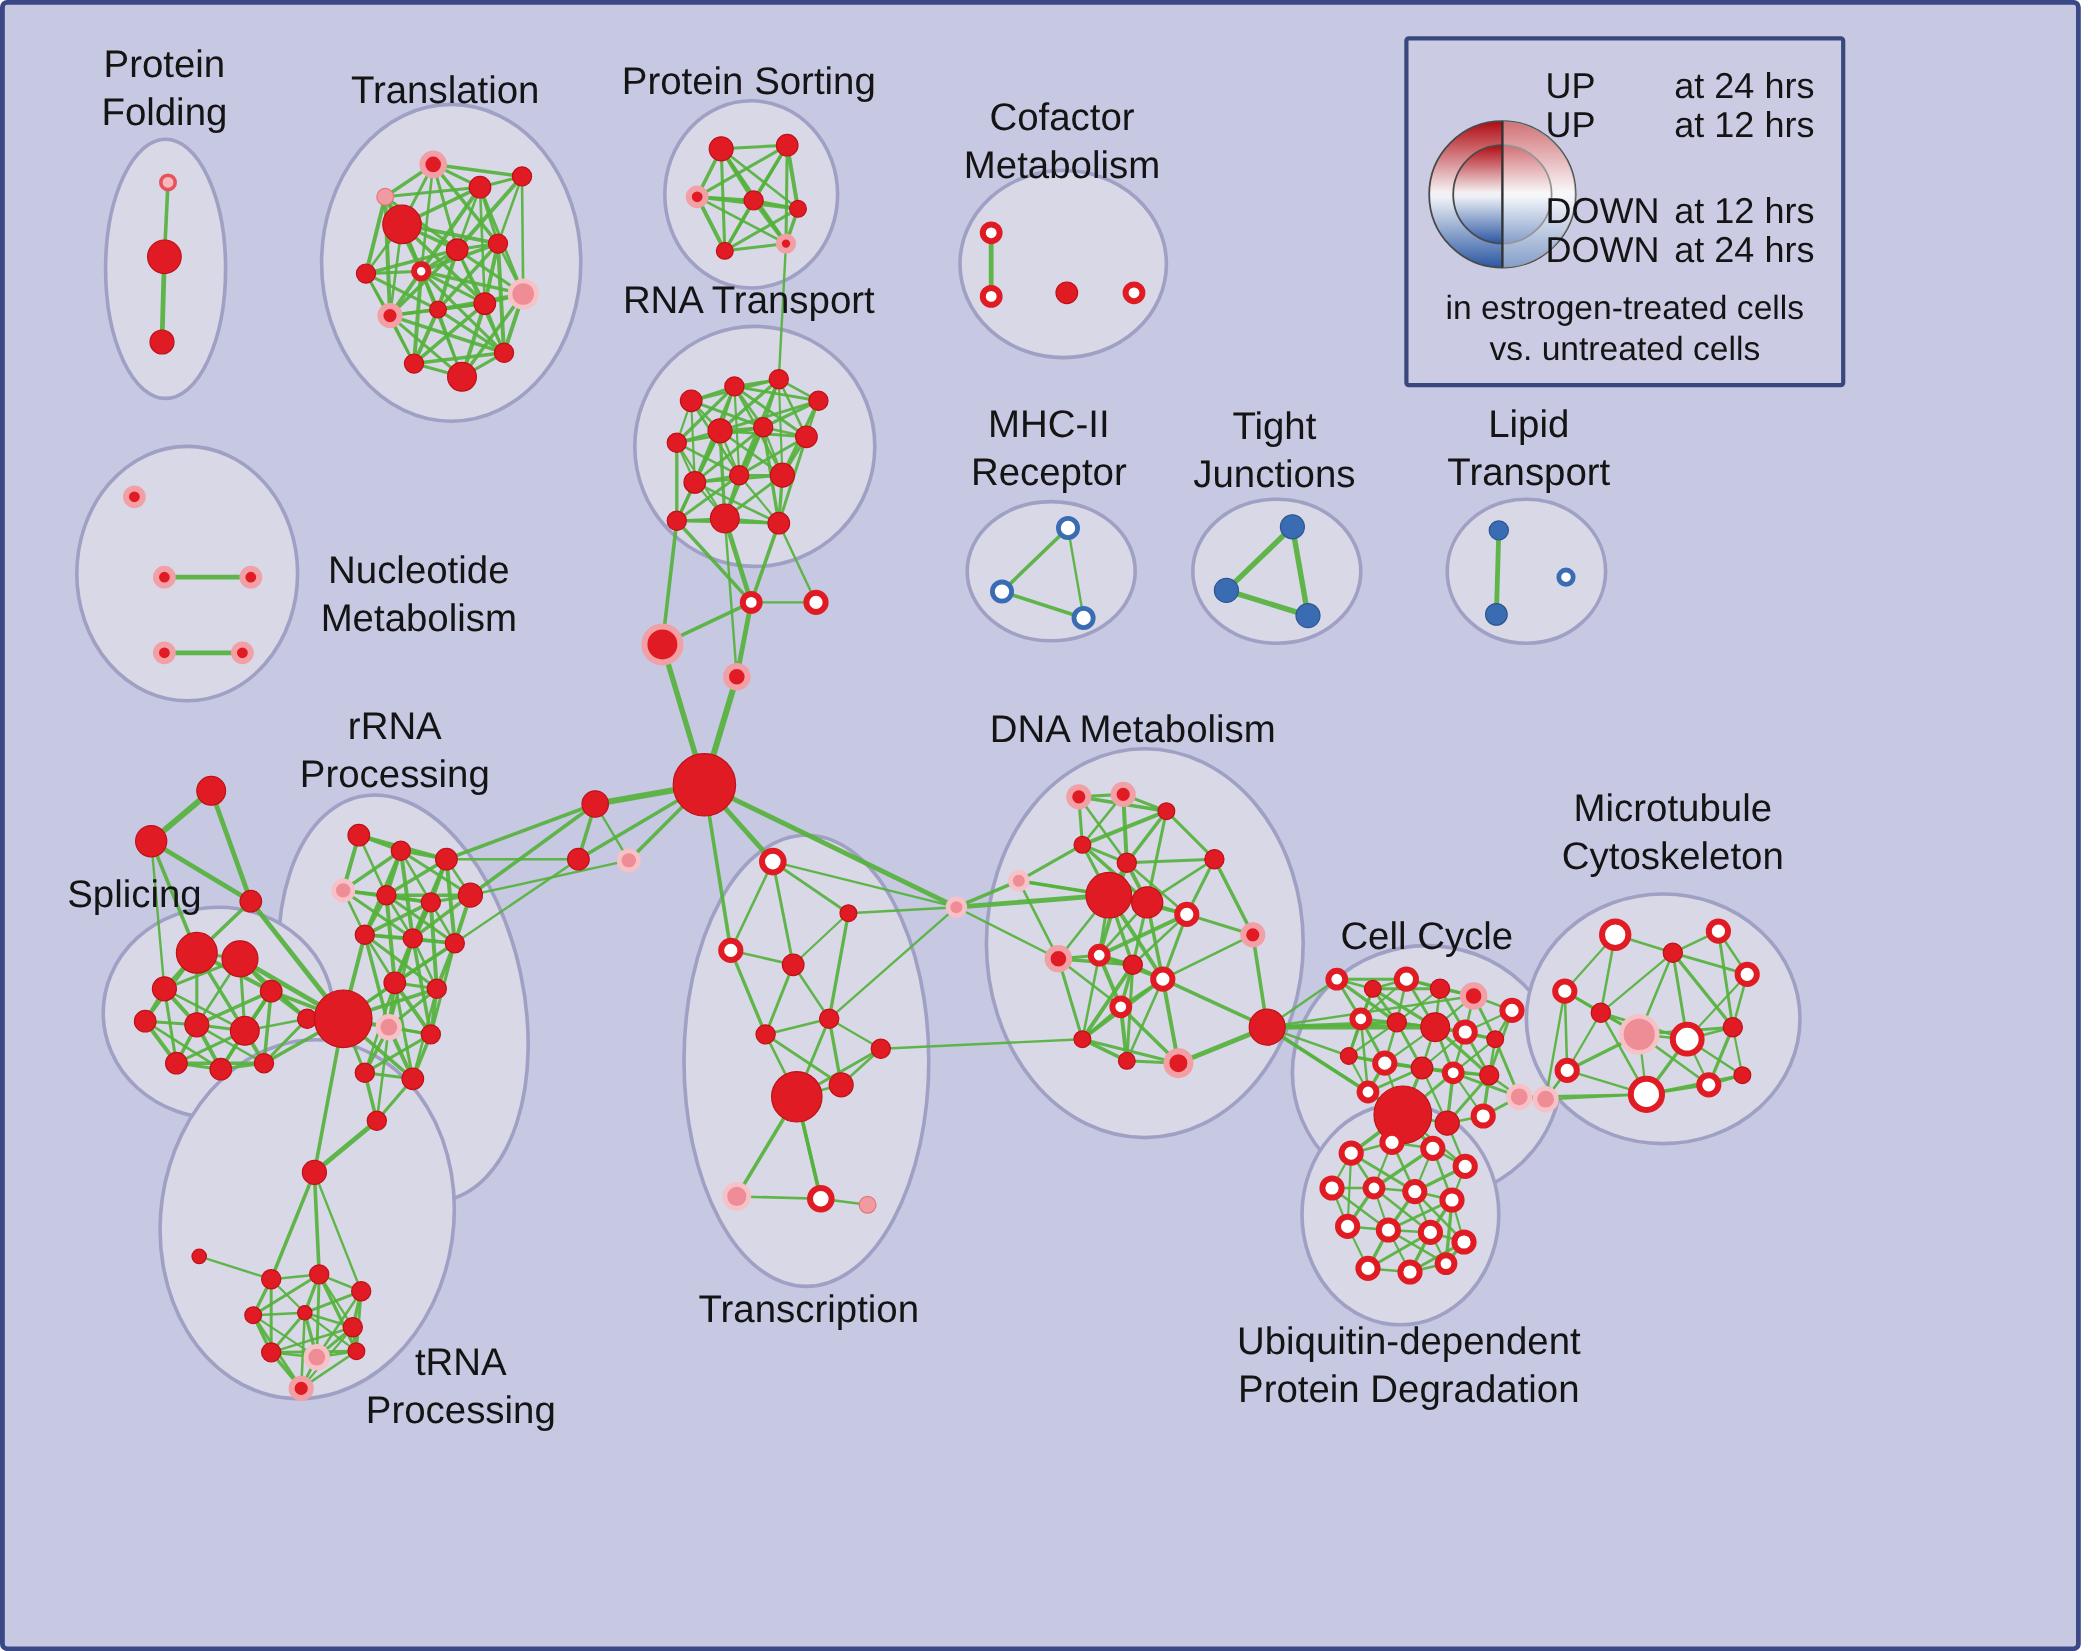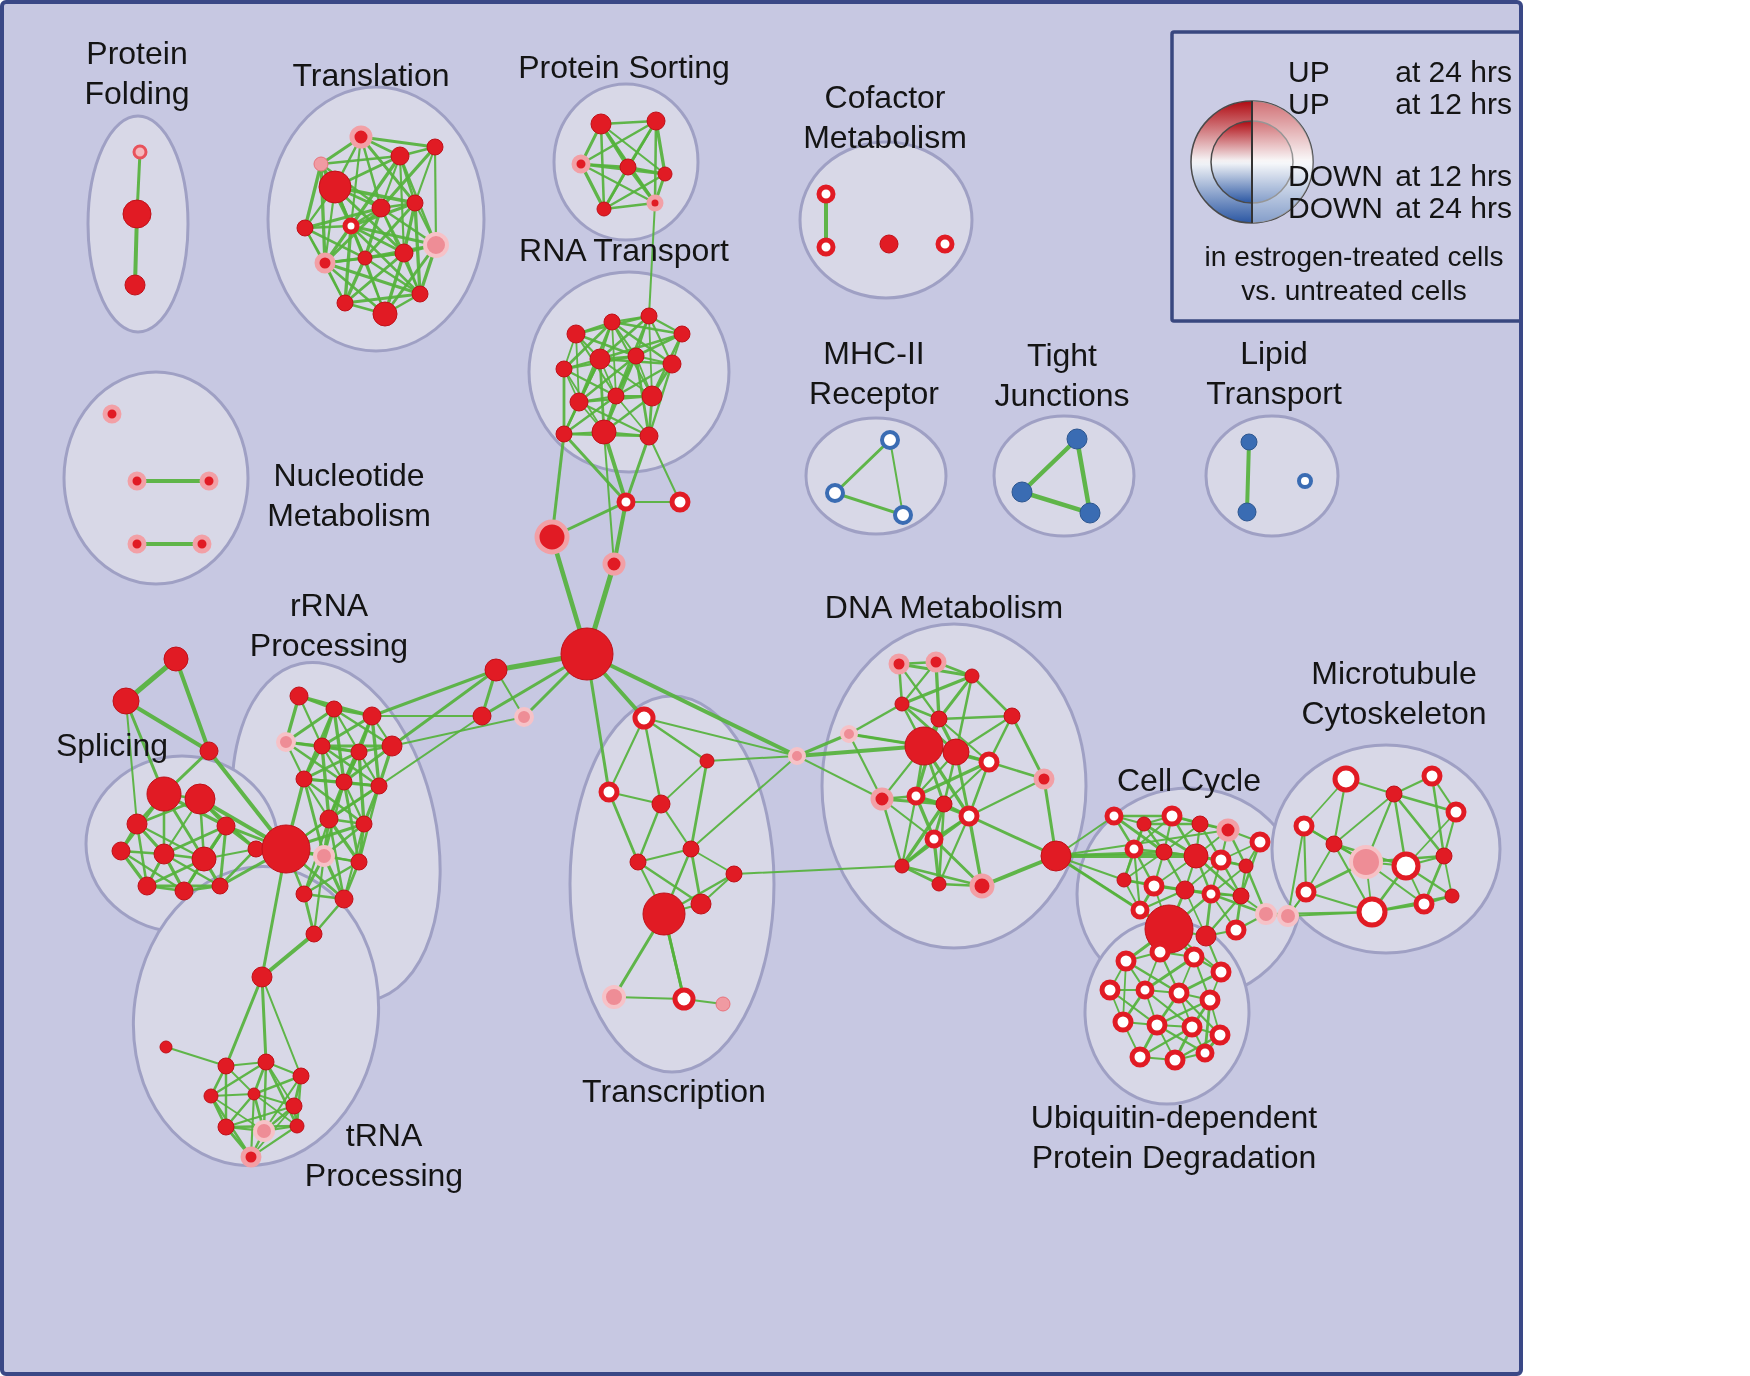--- a/index.html
+++ b/index.html
@@ -1,16 +1,16 @@
 <!DOCTYPE html>
 <html><head>
 <meta charset="utf-8">
 <style>
   html,body{margin:0;padding:0;background:#ffffff;}
-  .stage{width:1523px;height:1376px;position:relative;background:#c7c8e2;
+  .stage{width:1734px;height:1376px;position:relative;background:#c7c8e2;
          border:4px solid #3a4886;box-sizing:border-box;border-radius:6px;overflow:hidden;
          font-family:"Liberation Sans",sans-serif;}
   svg{display:block;}
   .cluster{fill:#d8d8e7;stroke:#9fa0c4;stroke-width:3;}
   .clabel{font-family:"Liberation Sans",sans-serif;font-size:32px;fill:#141414;text-anchor:middle;}
   .edge{stroke:#55b23c;stroke-linecap:round;opacity:.92;fill:none;}
   .legend-box{fill:#cbcce4;stroke:#39477f;stroke-width:3.5;}
   .legend-text{font-family:"Liberation Sans",sans-serif;font-size:30px;fill:#141414;}
   .legend-time{text-anchor:end;}
   .legend-caption{font-family:"Liberation Sans",sans-serif;font-size:28px;fill:#141414;text-anchor:middle;}

